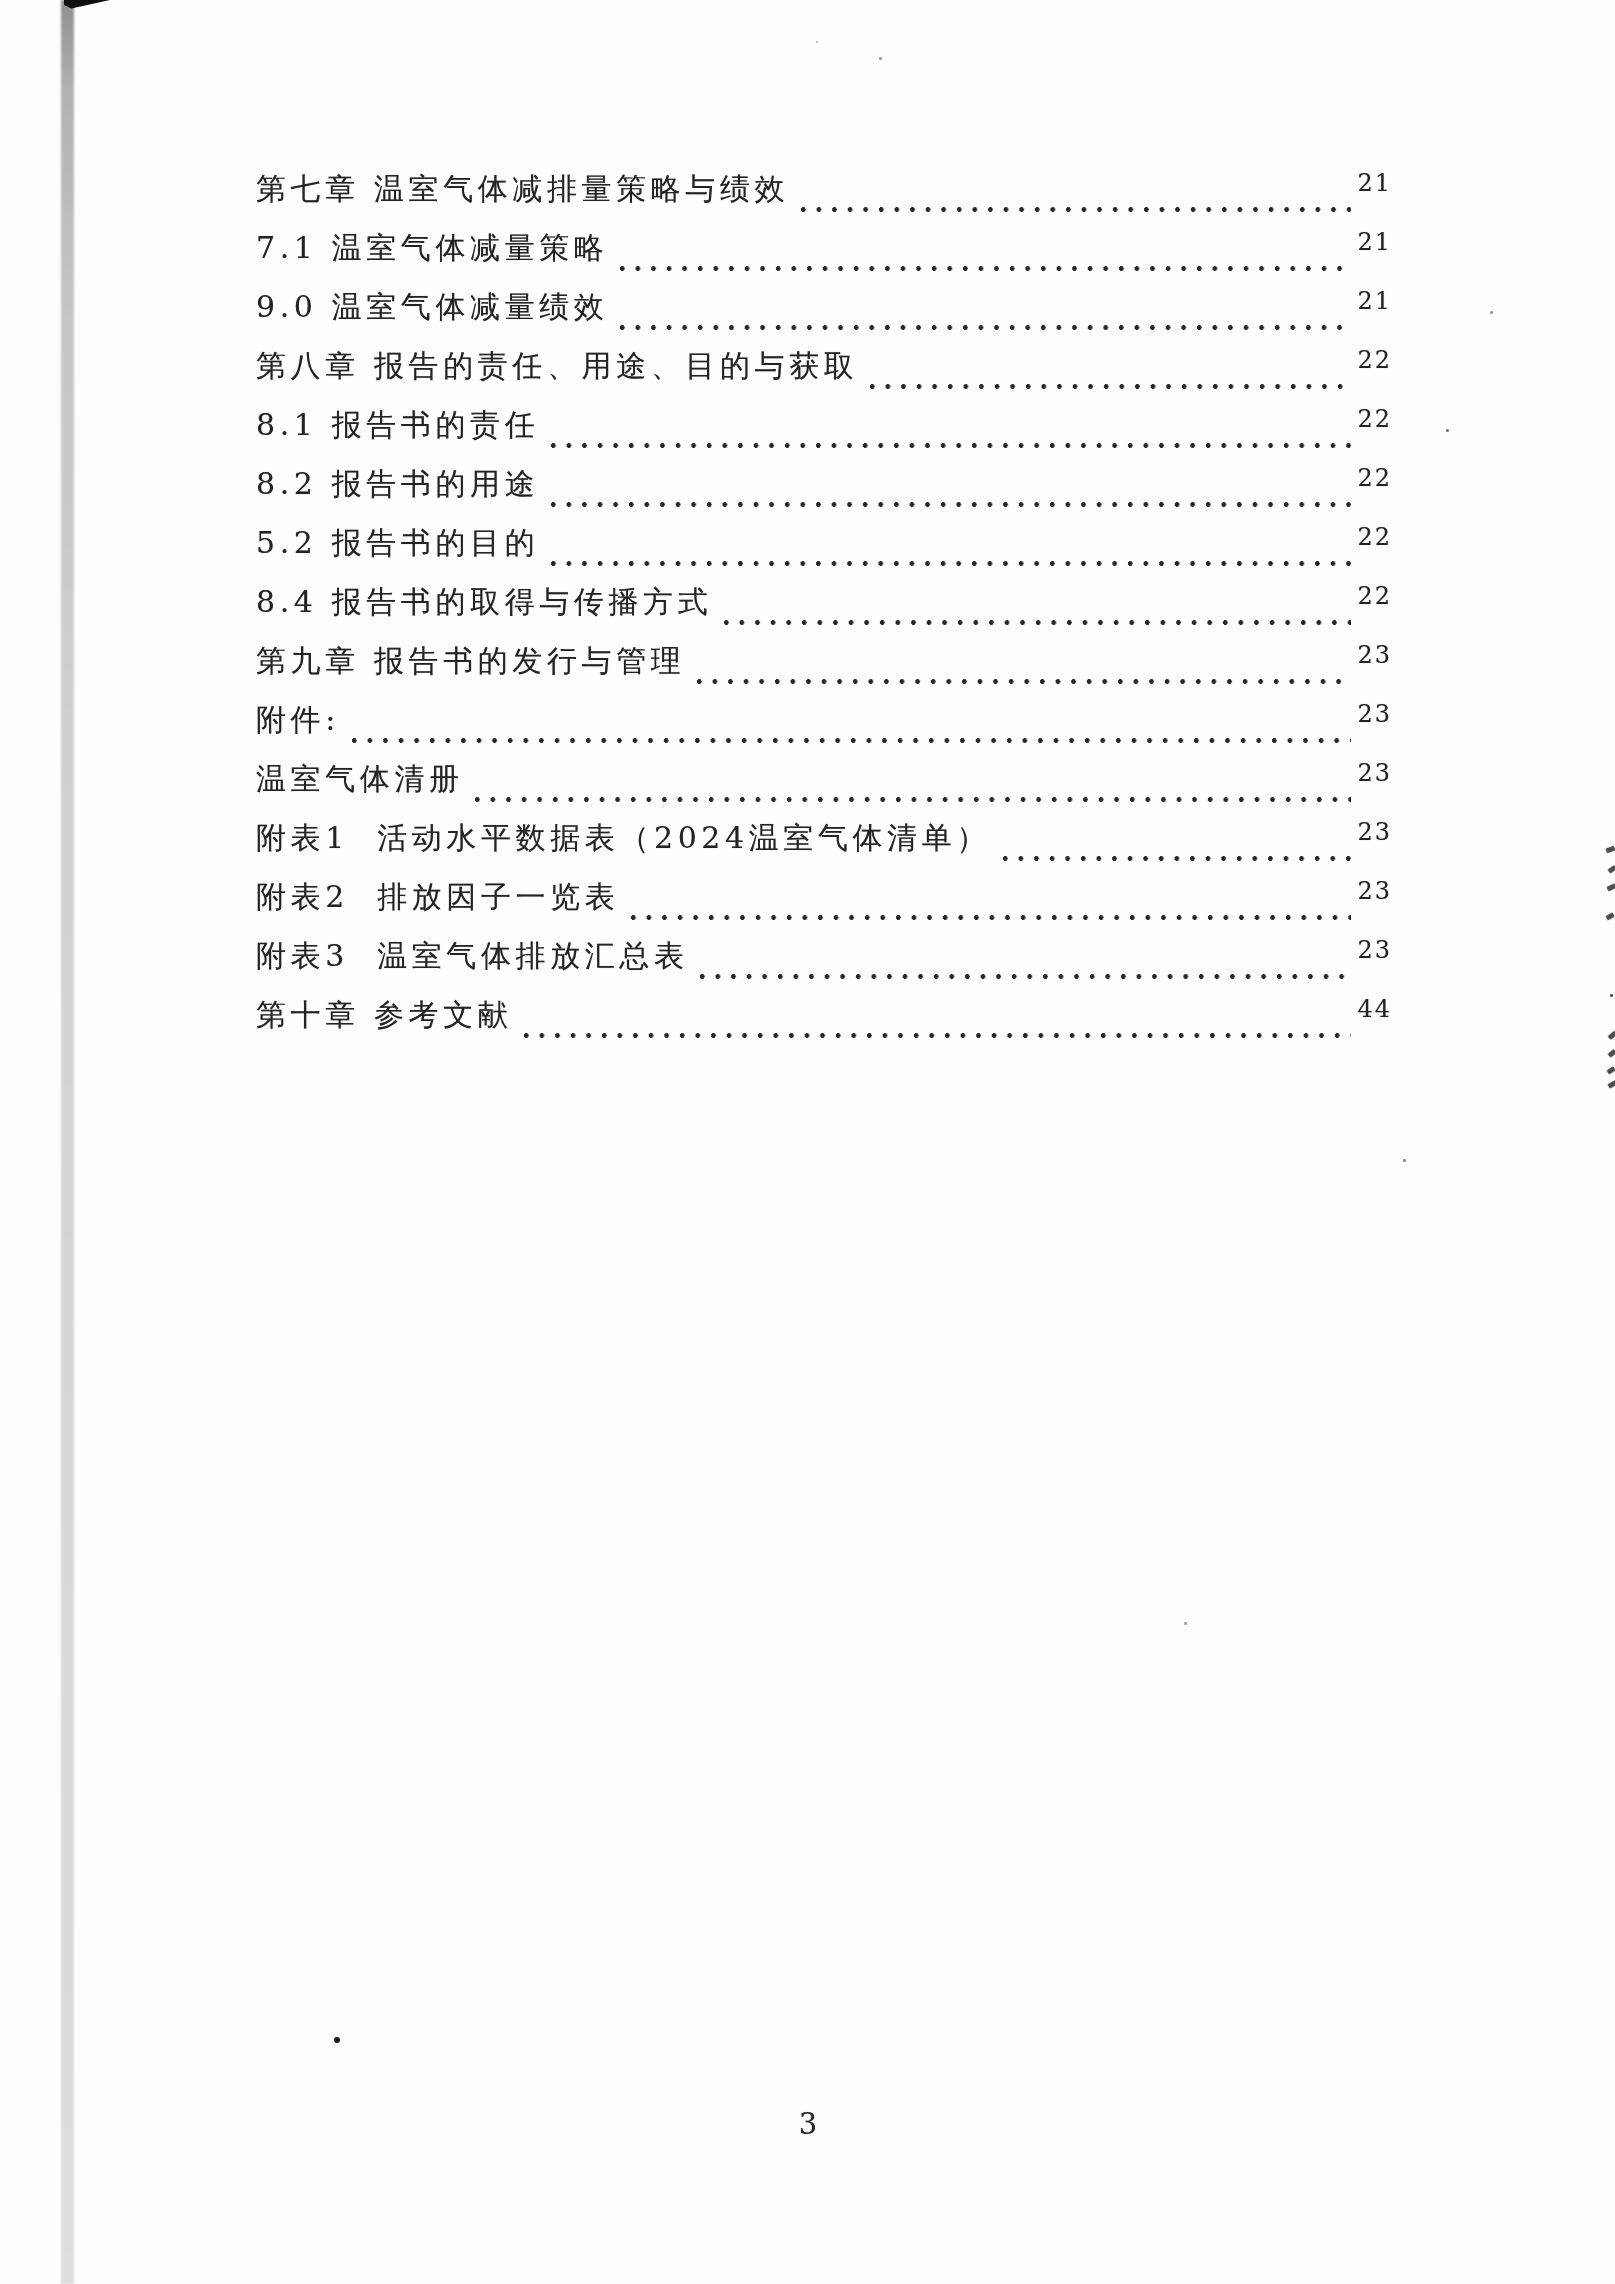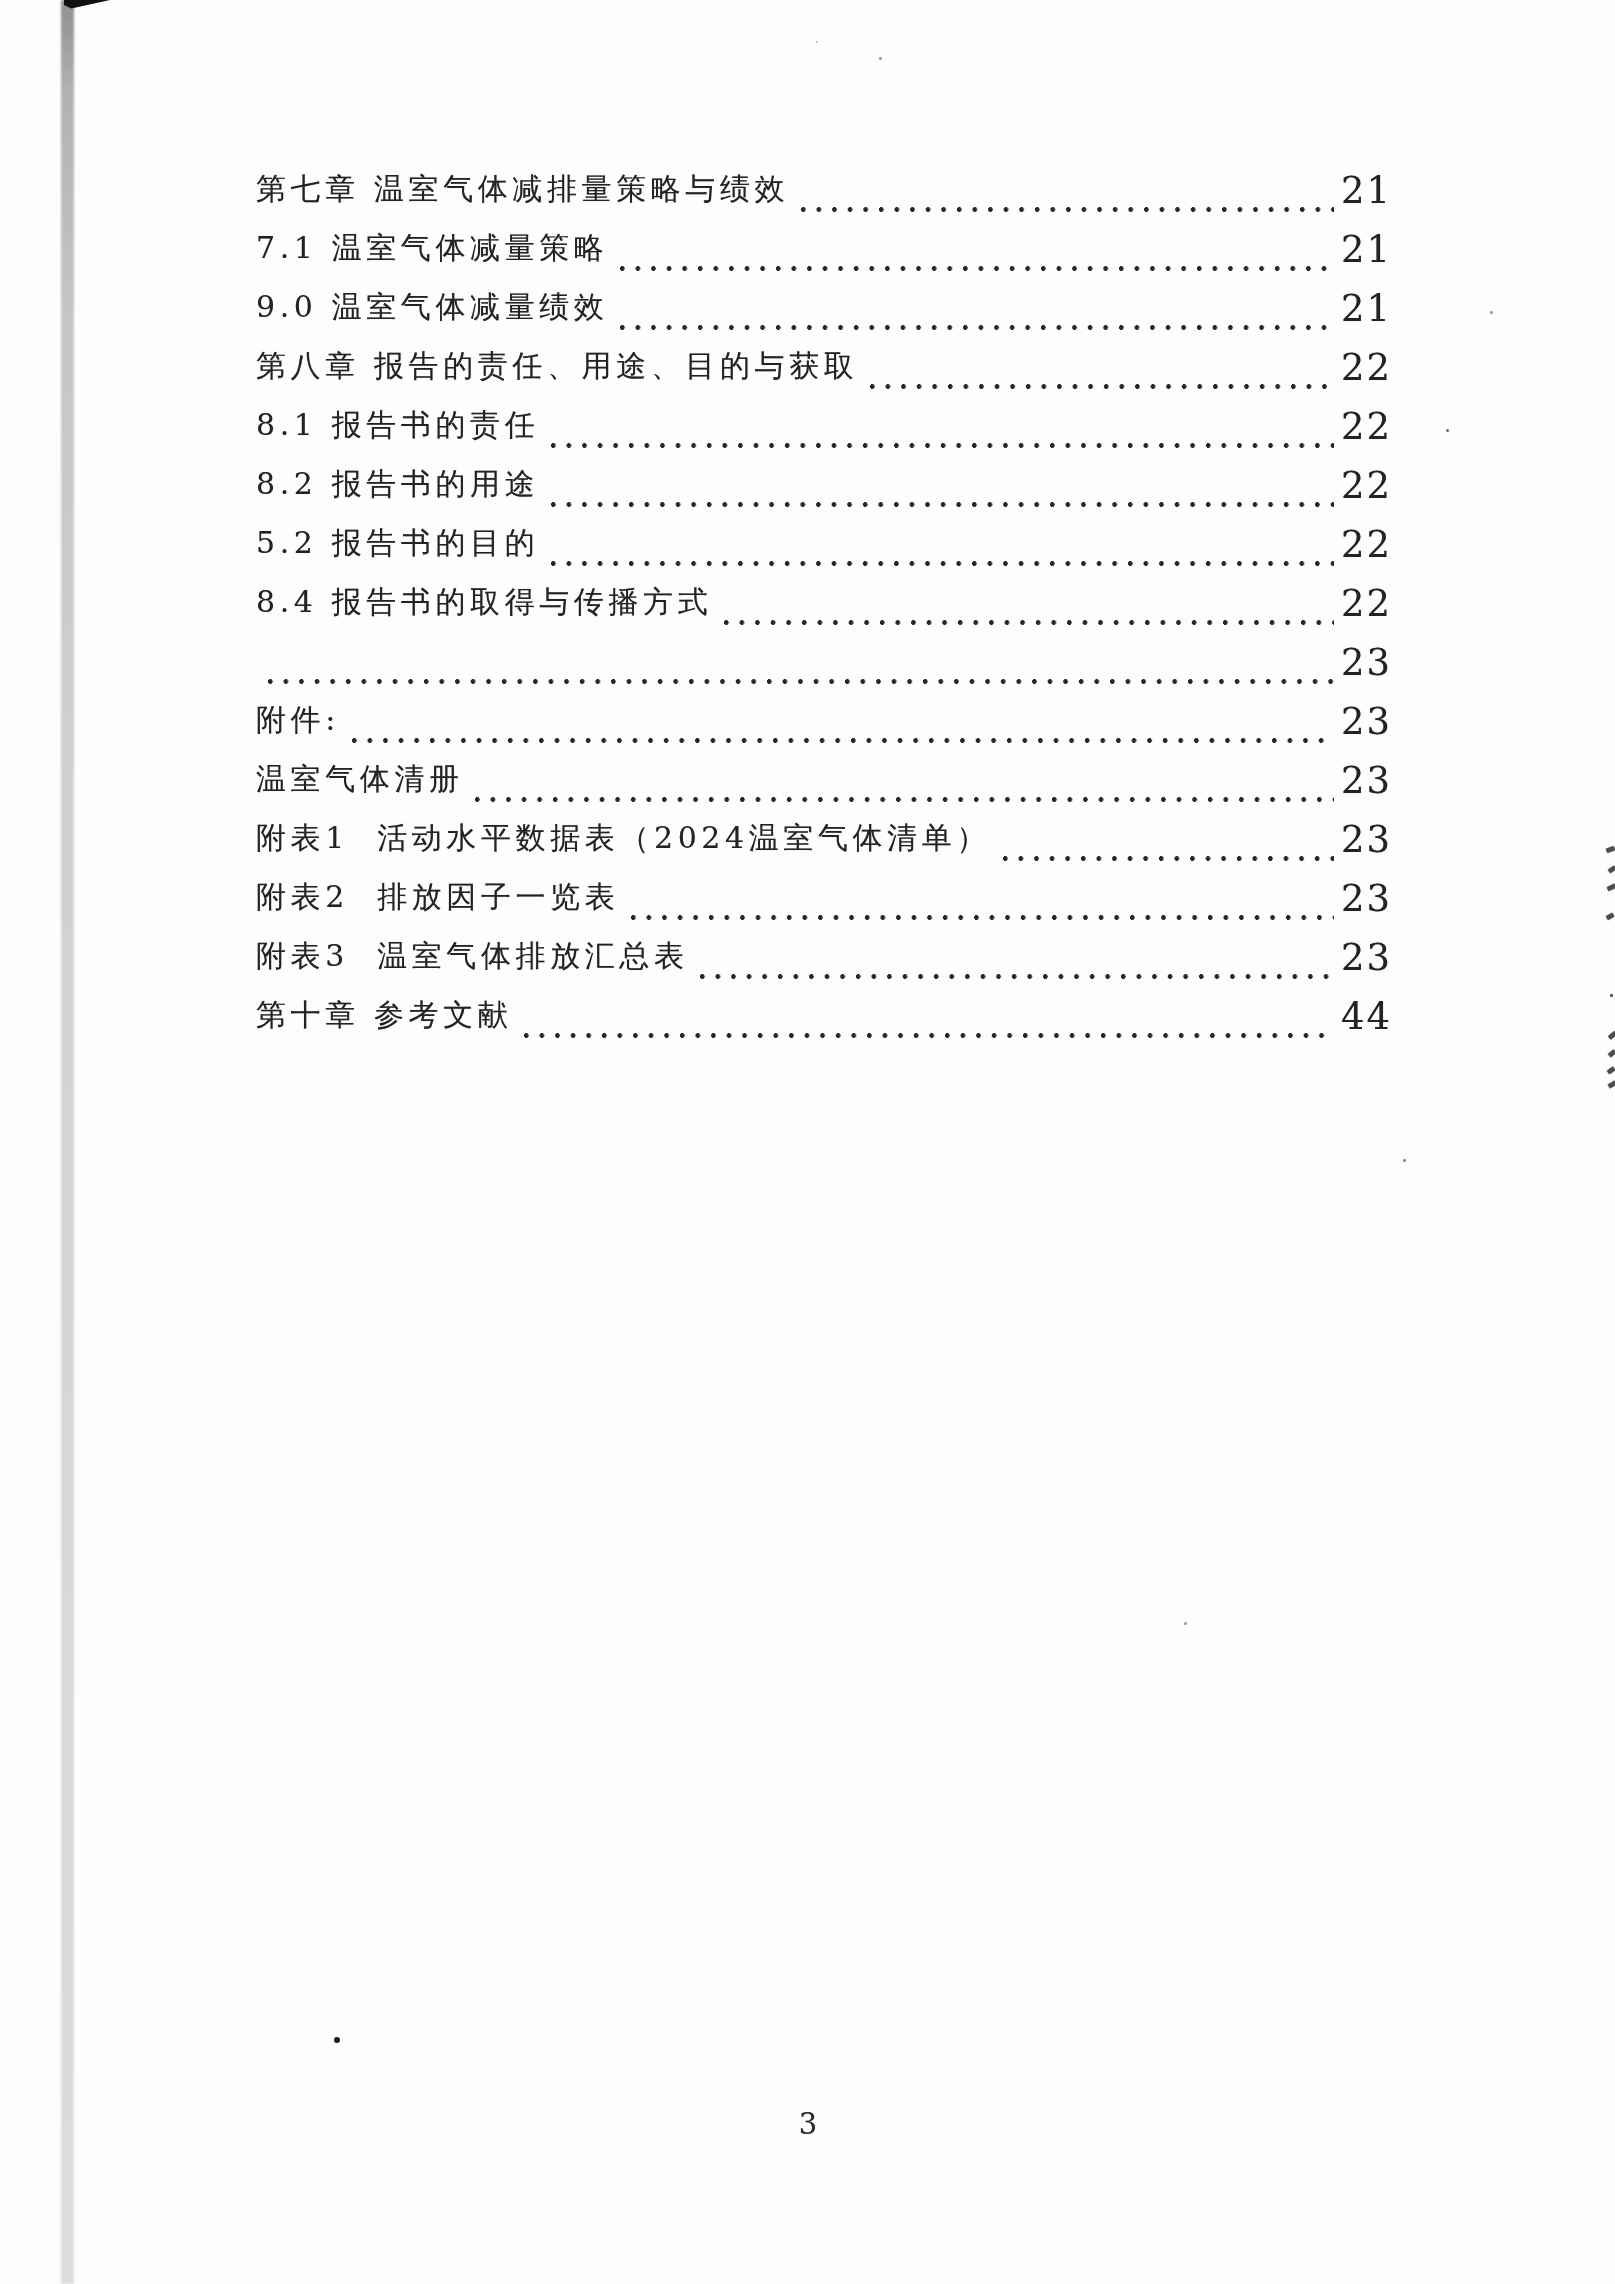--- a/index.html
+++ b/index.html
@@ -72,21 +72,21 @@
     left: 2.6px;
     right: 2.6px;
     bottom: 16.3px;
     height: 4.6px;
     background-image: radial-gradient(circle at 2.3px 2.3px, #262626 2px, rgba(0,0,0,0) 2.5px);
     background-size: 15.6px 4.6px;
     background-repeat: repeat-x;
   }
   .toc-page {
     flex: 0 0 auto;
-    font-size: 37px;
+    font-size: 24px;
     letter-spacing: 2px;
   }
 
   
   .page-number {
     position: absolute;
     top: 2107px;
     left: 0;
     width: 100%;
     text-align: center;
@@ -159,20 +159,21 @@
       <span class="toc-page">22</span>
     </div>
 
     <div class="toc-row">
       <span class="toc-title">8.4 报告书的取得与传播方式</span>
       <span class="toc-dots"></span>
       <span class="toc-page">22</span>
     </div>
 
     <div class="toc-row">
+      <span class="toc-title">第九章 报告书的发行与管理</span>
       <span class="toc-dots"></span>
       <span class="toc-page">23</span>
     </div>
 
     <div class="toc-row">
       <span class="toc-title">附件:</span>
       <span class="toc-dots"></span>
       <span class="toc-page">23</span>
     </div>
 

